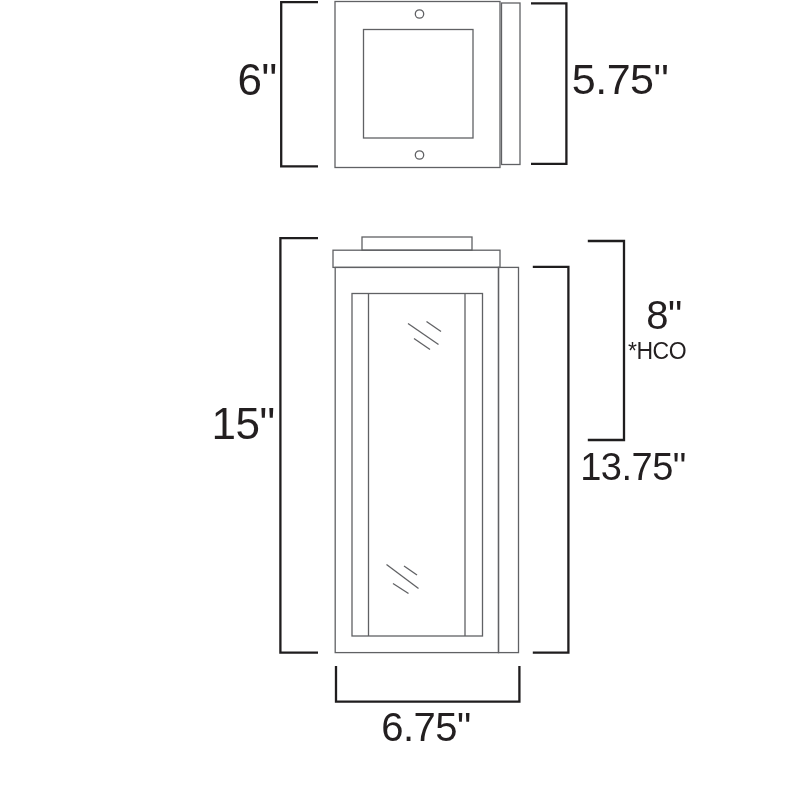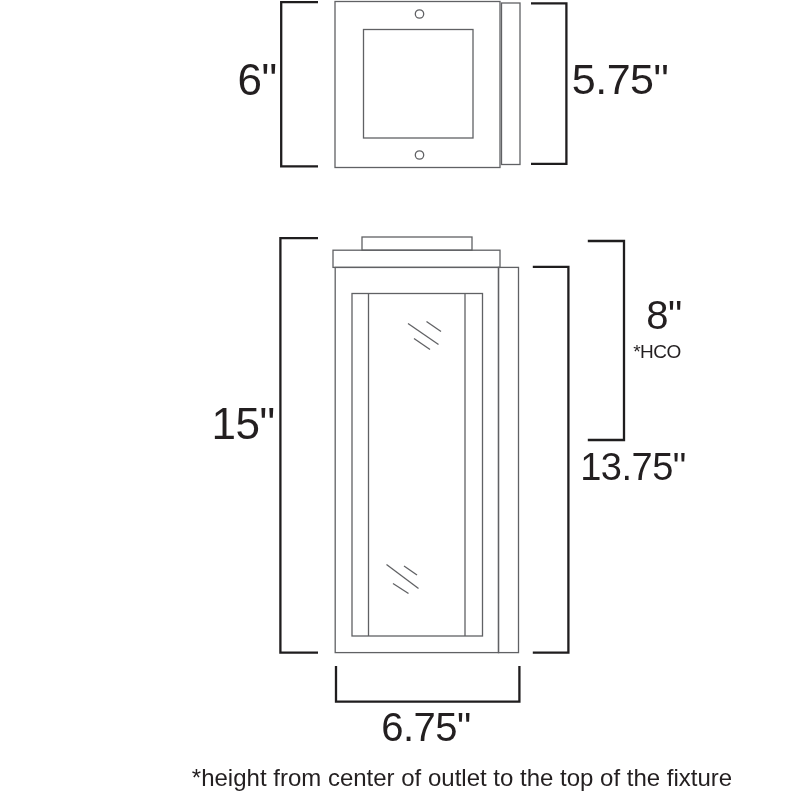--- a/index.html
+++ b/index.html
@@ -25,21 +25,21 @@
     position: absolute;
     transform: translate(-50%, -50%);
     line-height: 1;
     white-space: nowrap;
     color: #231f20;
     letter-spacing: -0.5px;
   }
   .fs-xl { font-size: 44px; }
   .fs-lg { font-size: 40px; }
   .fs-md { font-size: 38px; }
-  .fs-sm { font-size: 19px; }
+  .fs-sm { font-size: 23px; }
   .footnote {
     position: absolute;
     transform: translate(-50%, -50%);
     font-size: 24px;
     line-height: 1;
     white-space: nowrap;
     color: #231f20;
   }
   .outline { stroke: #606164; stroke-width: 1.3; fill: none; }
   .dim     { stroke: #1f1d1e; stroke-width: 2.3; fill: none; }
@@ -95,15 +95,14 @@
   <span class="dim-label fs-xl" style="left:243px; top:424px;">15"</span>
 
   <span class="dim-label fs-lg" style="left:664px; top:315px;">8"</span>
 
   <span class="dim-label fs-sm" style="left:657px; top:351px;">*HCO</span>
 
   <span class="dim-label fs-md" style="left:633px; top:467px;">13.75"</span>
 
   <span class="dim-label fs-lg" style="left:426px; top:727px;">6.75"</span>
 
-  <span class="footnote" style="left:462px; top:778px;">*height from center of outlet to the top of the fixture</span>
 
 </div>
 
 </body></html>

